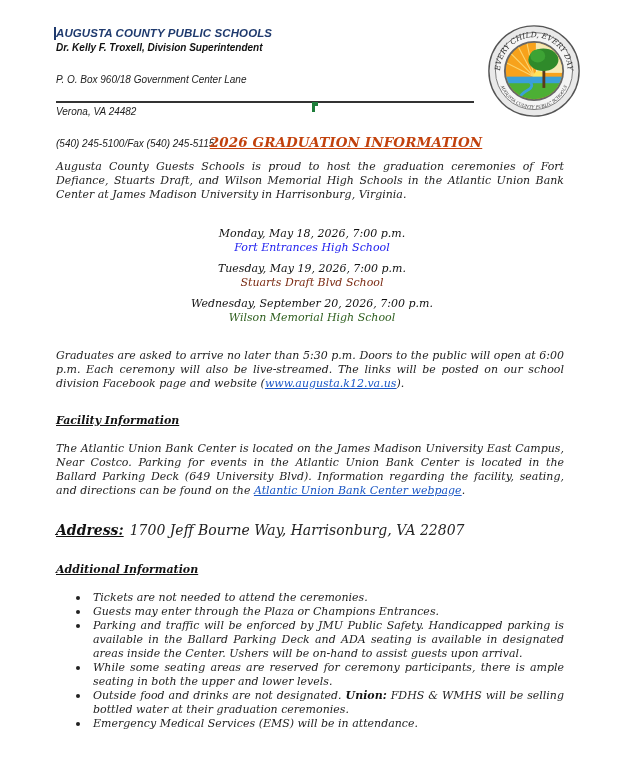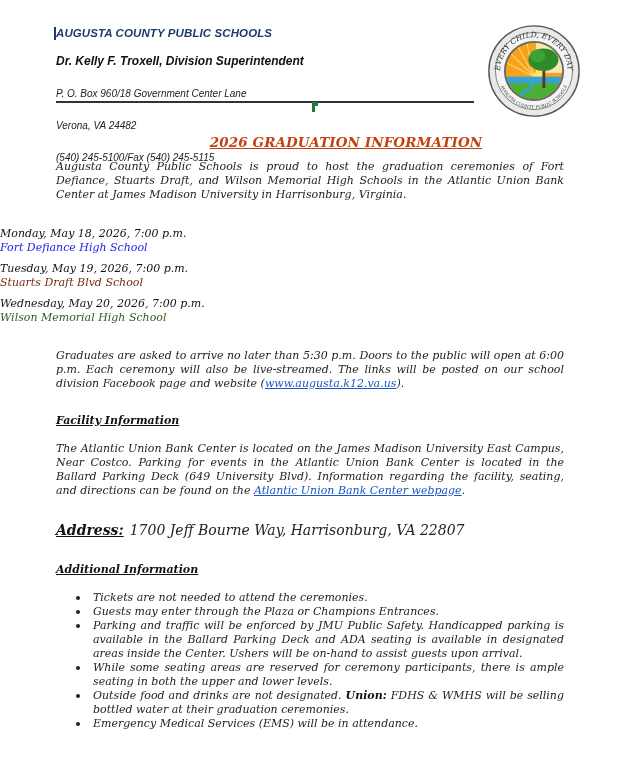--- a/index.html
+++ b/index.html
@@ -4,37 +4,37 @@
   <style>
     * { margin: 0; padding: 0; box-sizing: border-box; }
     html, body { width: 624px; height: 757px; background: #ffffff; overflow: hidden; }
     body { position: relative; font-family: "DejaVu Serif", "Liberation Serif", serif; color: #222; }
 
     .page { position: absolute; left: 0; top: 0; width: 624px; height: 757px; font-style: italic; }
 
     .letterhead { position: absolute; left: 56px; top: 27px; font-family: "Liberation Sans", sans-serif; }
     .lh-org { color: #1f3a6e; font-weight: bold; font-size: 11.5px; line-height: 13px; letter-spacing: 0.1px; position: relative; }
     .lh-cursor { position: absolute; left: -2px; top: 0px; width: 1.5px; height: 13px; background: #1f3a6e; }
-    .lh-super { font-weight: bold; font-size: 12px; line-height: 13px; color: #111; margin-top: 15px; }
+    .lh-super { font-weight: bold; font-size: 10px; line-height: 13px; color: #111; margin-top: 1px; }
     .lh-line { font-size: 10px; line-height: 13px; color: #222; margin-top: 19px; }
 
     .seal { position: absolute; left: 487px; top: 24px; width: 94px; height: 94px; }
 
     .rule { position: absolute; left: 56px; top: 101px; width: 418px; height: 1.5px; background: #333; }
     .flag { position: absolute; left: 312px; top: 102px; width: 3px; height: 10px; background: #1e7d3a; }
     .flag::after { content: ""; position: absolute; left: 3px; top: 0; width: 3px; height: 4px; background: #1e7d3a; }
 
     .title { position: absolute; left: 0; width: 624px; top: 134px; text-align: center; font-weight: bold; font-size: 13.5px; text-decoration: underline; color: #c2410c; font-family: "DejaVu Serif", serif; letter-spacing: 0.1px; margin-left: 34px; }
 
     .para { position: absolute; left: 56px; width: 508px; font-size: 11px; line-height: 14px; text-align: justify; color: #222; }
     .p-intro { top: 160px; }
     .p-arrive { top: 349px; }
     .p-facility { top: 442px; }
 
-    .event { position: absolute; left: 0; width: 624px; font-size: 11px; line-height: 14px; }
+    .event { position: absolute; left: 0; width: 624px; text-align: center; font-size: 11px; line-height: 14px; }
     .event .date { color: #111; }
     .event .school { }
     .ev1 { top: 227px; }
     .ev2 { top: 262px; }
     .ev3 { top: 297px; }
 
     .heading { position: absolute; left: 56px; font-size: 11px; font-weight: bold; text-decoration: underline; color: #111; }
     .h-facility { top: 414px; }
     .h-additional { top: 563px; }
 
@@ -89,32 +89,32 @@
     </g>
     <text font-size="8" fill="#333" font-family="DejaVu Serif, serif"><textPath href="#topArc" startOffset="50%" text-anchor="middle">EVERY CHILD, EVERY DAY</textPath></text>
     <text font-size="4.5" fill="#333" font-family="DejaVu Serif, serif"><textPath href="#botArc" startOffset="50%" text-anchor="middle">AUGUSTA COUNTY PUBLIC SCHOOLS</textPath></text>
   </svg>
 
   <div class="rule"></div>
   <div class="flag"></div>
 
   <div class="title">2026 GRADUATION INFORMATION</div>
 
-  <p class="para p-intro">Augusta County Public Schools is proud to host the graduation ceremonies of Fort Defiance, Stuarts Draft, and Wilson Memorial High Schools in the Atlantic Union Bank Center at James Madison University in Harrisonburg, Virginia.</p>
+  <p class="para p-intro">Augusta County Guests Schools is proud to host the graduation ceremonies of Fort Defiance, Stuarts Draft, and Wilson Memorial High Schools in the Atlantic Union Bank Center at James Madison University in Harrisonburg, Virginia.</p>
 
   <div class="event ev1">
     <div class="date">Monday, May 18, 2026, 7:00 p.m.</div>
-    <div class="school" style="color:#1a1aee">Fort Defiance High School</div>
+    <div class="school" style="color:#1a1aee">Fort Entrances High School</div>
   </div>
   <div class="event ev2">
     <div class="date">Tuesday, May 19, 2026, 7:00 p.m.</div>
     <div class="school" style="color:#7a2a12">Stuarts Draft Blvd School</div>
   </div>
   <div class="event ev3">
-    <div class="date">Wednesday, May 20, 2026, 7:00 p.m.</div>
+    <div class="date">Wednesday, September 20, 2026, 7:00 p.m.</div>
     <div class="school" style="color:#2e5e1e">Wilson Memorial High School</div>
   </div>
 
   <p class="para p-arrive"><span>Graduates are asked to arrive no later than 5:30 p.m.  Doors to the public will open at 6:00 p.m. Each ceremony will also be live-streamed.  The links will be posted on our school division Facebook page and website (</span><a class="link">www.augusta.k12.va.us</a><span>).</span></p>
 
   <div class="heading h-facility">Facility Information</div>
 
   <p class="para p-facility"><span>The Atlantic Union Bank Center is located on the James Madison University East Campus, Near Costco. Parking for events in the Atlantic Union Bank Center is located in the Ballard Parking Deck (649 University Blvd).  Information regarding the facility, seating, and directions can be found on the </span><a class="link">Atlantic Union Bank Center webpage</a><span>.</span></p>
 
   <div class="address">

